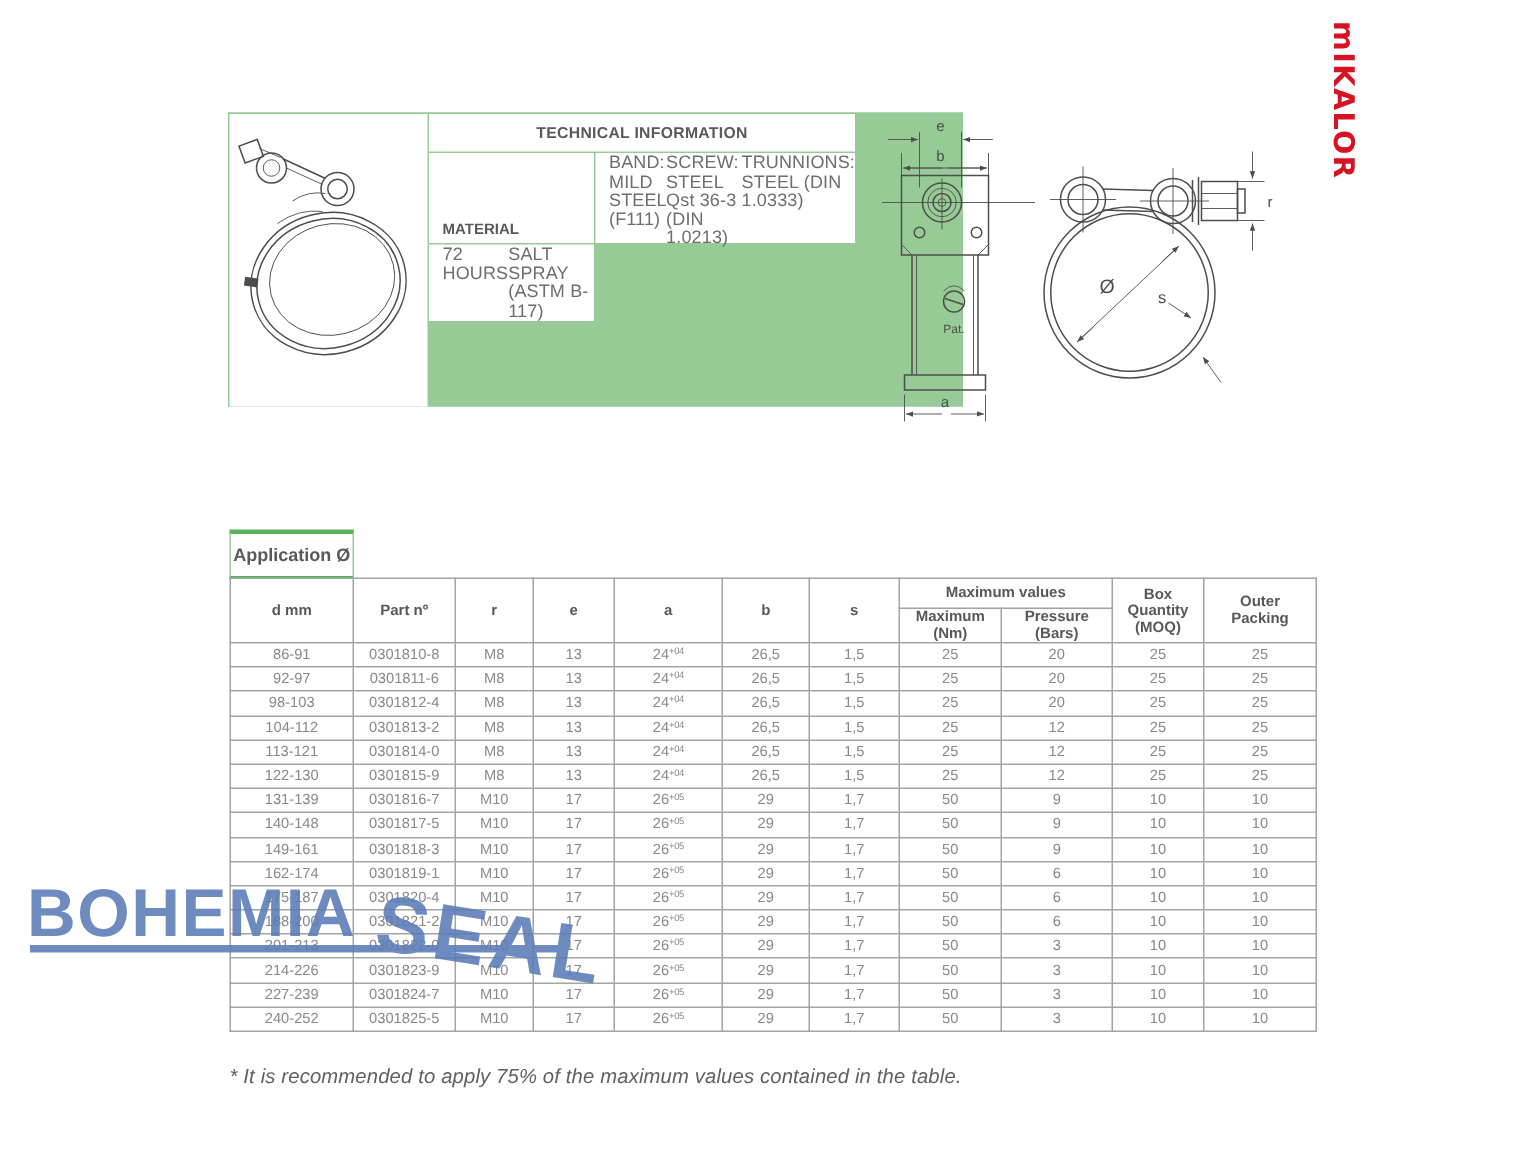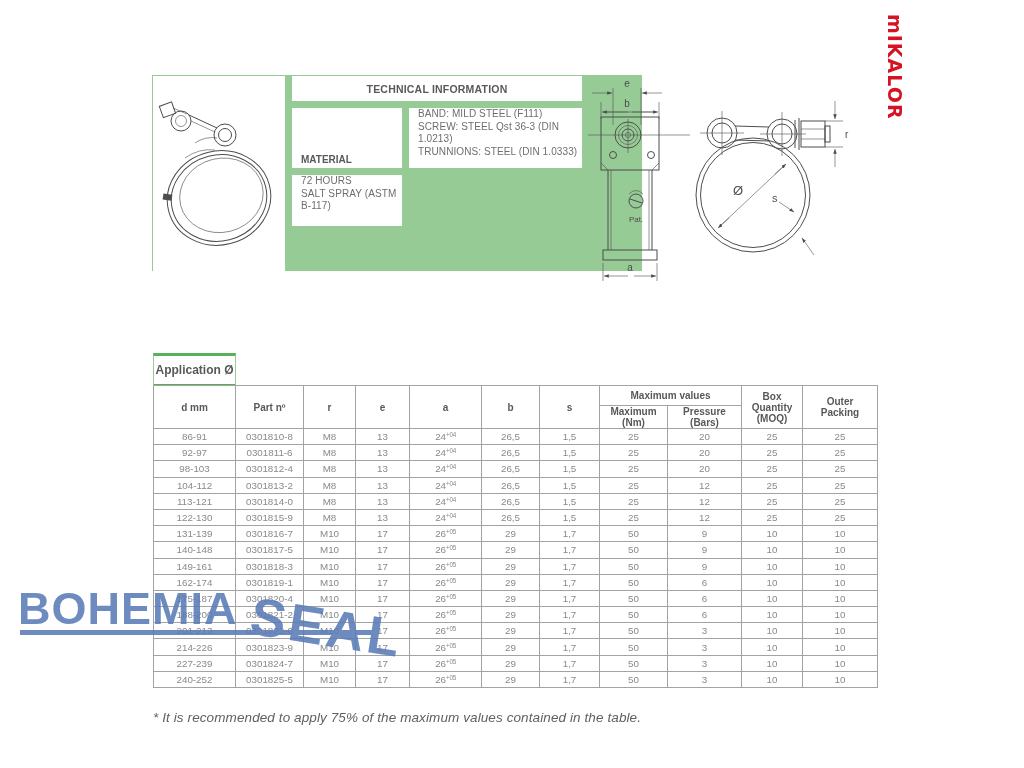--- a/index.html
+++ b/index.html
@@ -5,36 +5,36 @@
   * { margin: 0; padding: 0; box-sizing: border-box; }
   html, body { width: 1024px; height: 768px; background: #fff; font-family: "Liberation Sans", sans-serif; }
   #page { position: relative; width: 1024px; height: 768px; background: #fff; overflow: hidden; }
 
   
   .techbox {
     position: absolute; left: 152px; top: 75px; width: 490px; height: 196px;
     display: grid;
     grid-template-columns: 132px 110px 173px;
     grid-template-rows: 25px 60px 51px 56px;
-    background: #96cb96; gap: 7px; border: 1px solid #96cb96;
+    background: #96cb96; gap: 1px; border: 1px solid #96cb96;
   }
   .techbox > div { background: #fff; }
   .tb-title {
     grid-column: 2 / 4; display: flex; align-items: center; justify-content: center;
     font-weight: bold; font-size: 10.5px; color: #58595b; letter-spacing: 0.2px;
   }
   .tb-img { grid-row: 1 / 5; display: flex; align-items: center; justify-content: center; }
   .tb-label {
     display: flex; align-items: center; padding-left: 9px;
     font-weight: bold; font-size: 10px; color: #58595b;
   }
   .tb-label span { width: 80px; line-height: 12px; margin-top: 43px; }
   .tb-value {
-    display: flex; flex-direction: column; padding-left: 9px;
-    font-size: 10px; color: #6d6e71; line-height: 12.5px; letter-spacing: 0.1px;
+    display: flex; flex-direction: row; justify-content: center; padding-left: 9px;
+    font-size: 12px; color: #6d6e71; line-height: 12.5px; letter-spacing: 0.1px;
   }
 
   
   .drawing { position: absolute; }
   svg text { font-family: "Liberation Sans", sans-serif; fill: #4d4d4d; }
   svg .ln { stroke: #4d4d4d; stroke-width: 1; fill: none; }
   svg .thin { stroke: #4d4d4d; stroke-width: 0.6; fill: none; }
 
   
   .logo {

